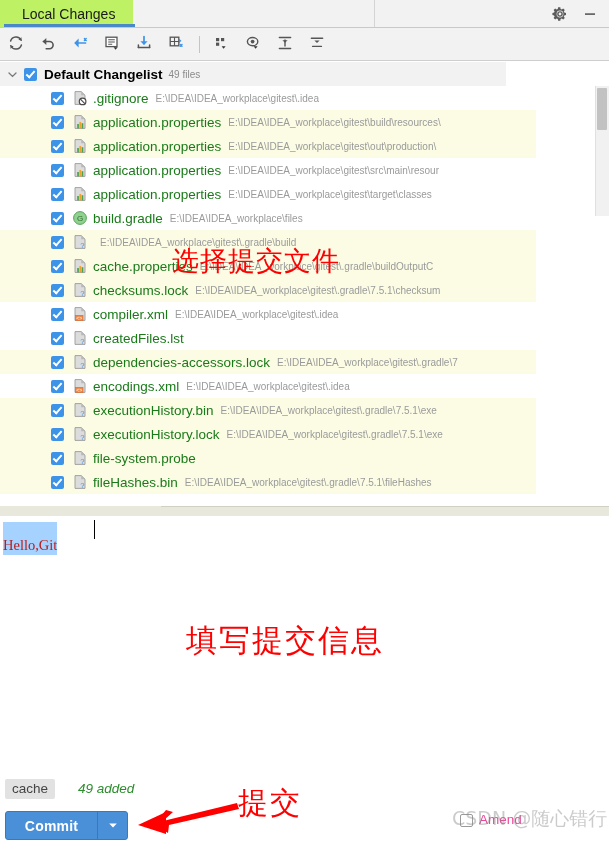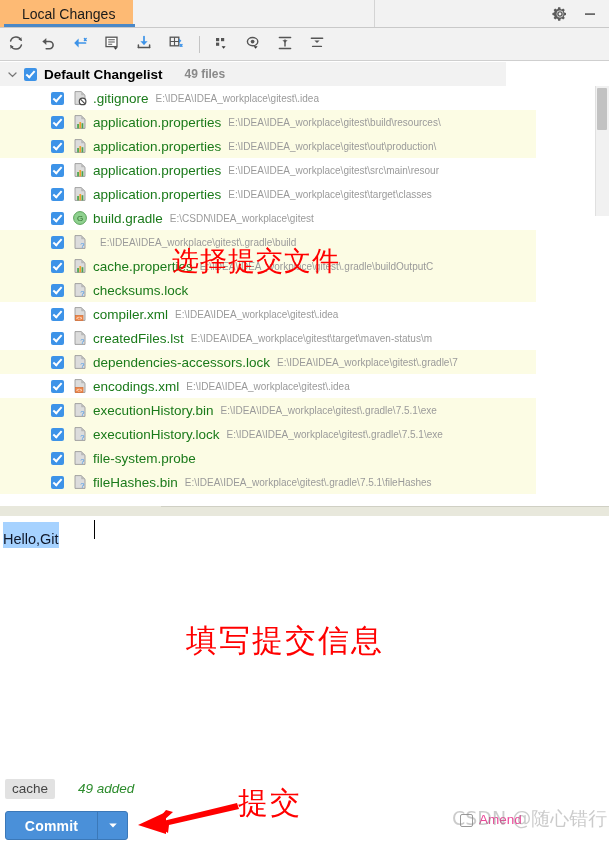--- a/index.html
+++ b/index.html
@@ -21,21 +21,21 @@
     background: #f2f2f2;
     border-bottom: 1px solid #c9c9c9;
     box-sizing: border-box;
   }
   .tab {
     position: absolute; left: 0; top: 0;
     height: 27px;
     padding: 0 18px 0 22px;
     display: flex; align-items: center;
     font-size: 14px; color: #1a1a1a;
-    background: #fdba74;
+    background: #bef264;
     box-sizing: border-box;
   }
   .tab-underline {
     position: absolute; left: 4px; top: 24px; width: 131px; height: 3px;
     background: #4a88c7;
   }
   .tab-sep {
     position: absolute; left: 374px; top: 0; width: 1px; height: 27px;
     background: #d4d4d4;
   }
@@ -78,21 +78,21 @@
   .chev {
     margin-left: 5px; margin-right: 5px;
     width: 14px; height: 14px;
     display: flex; align-items: center; justify-content: center;
   }
   .cl-title {
     font-size: 13.5px; font-weight: bold; color: #000;
     margin-left: 7px;
   }
   .cl-count {
-    font-size: 12px; color: #8a8a8a; margin-left: 22px; font-weight: bold;
+    font-size: 10px; color: #8a8a8a; margin-left: 6px;
   }
 
   
   .filelist {
     position: absolute; left: 0; top: 86px; width: 536px; height: 430px;
     overflow: hidden;
     background: #ffffff;
   }
   .file-row {
     position: relative;
@@ -162,25 +162,25 @@
     background: #e8e8dc;
   }
 
   
   .msgarea {
     position: absolute; left: 0; top: 516px; width: 609px; height: 244px;
     background: #ffffff;
   }
   .msgtext {
     position: absolute; left: 3px; top: 6px;
-    font-family: Liberation Sans, sans-serif;
+    font-family: Liberation Serif, serif;
     font-size: 14.5px;
-    color: #0f172a;
+    color: #b91c1c;
     background: #a6d2ff;
-    padding: 9px 0 1px 0;
+    padding: 15px 0 1px 0;
     white-space: pre;
   }
   .caret {
     position: absolute; left: 94px; top: 520px;
     width: 1px; height: 19px; background: #000;
   }
 
   
   .bottombar {
     position: absolute; left: 0; top: 760px; width: 609px; height: 86px;
@@ -491,21 +491,21 @@
       </div>
       <div class="file-row plain">
         <span class="cbox"></span>
         <span class="ficon">
           <svg width="16" height="16" viewBox="0 0 16 16">
             <circle cx="8" cy="8" r="6.4" fill="#8fd18f" stroke="#5aa35a" stroke-width="1"></circle>
             <text x="8" y="11.4" font-size="8" text-anchor="middle" fill="#2d6b2d" font-family="Liberation Sans,sans-serif">G</text>
           </svg>
         </span>
         <span class="fname">build.gradle</span>
-        <span class="fpath">E:\CSDN\IDEA_workplace\gitest</span>
+        <span class="fpath">E:\IDEA\IDEA_workplace\files</span>
       </div>
       <div class="file-row alt">
         <span class="cbox"></span>
         <span class="ficon">
           <svg width="16" height="16" viewBox="0 0 16 16">
             <path d="M3 1.6h6.2L13 5.2V14.4H3z" fill="#dcdcdc" stroke="#9a9a9a" stroke-width=".9"></path>
             <path d="M9.2 1.6v3.6H13z" fill="#b8b8b8"></path>
             <text x="10.3" y="14.2" font-size="7.6" text-anchor="middle" fill="#3d93e8" font-family="Liberation Sans,sans-serif">?</text>
           </svg>
         </span>
@@ -528,20 +528,21 @@
       <div class="file-row alt">
         <span class="cbox"></span>
         <span class="ficon">
           <svg width="16" height="16" viewBox="0 0 16 16">
             <path d="M3 1.6h6.2L13 5.2V14.4H3z" fill="#dcdcdc" stroke="#9a9a9a" stroke-width=".9"></path>
             <path d="M9.2 1.6v3.6H13z" fill="#b8b8b8"></path>
             <text x="10.3" y="14.2" font-size="7.6" text-anchor="middle" fill="#3d93e8" font-family="Liberation Sans,sans-serif">?</text>
           </svg>
         </span>
         <span class="fname">checksums.lock</span>
+        <span class="fpath">E:\IDEA\IDEA_workplace\gitest\.gradle\7.5.1\checksum</span>
       </div>
       <div class="file-row plain">
         <span class="cbox"></span>
         <span class="ficon">
           <svg width="16" height="16" viewBox="0 0 16 16">
             <path d="M3 1.6h6.2L13 5.2V14.4H3z" fill="#dcdcdc" stroke="#9a9a9a" stroke-width=".9"></path>
             <path d="M9.2 1.6v3.6H13z" fill="#b8b8b8"></path>
             <rect x="3.4" y="9.4" width="7.6" height="5.2" fill="#f0884a" stroke="#d4703a" stroke-width=".7"></rect>
             <text x="7.2" y="13.6" font-size="5.2" text-anchor="middle" fill="#fff" font-family="Liberation Sans,sans-serif">&lt;&gt;</text>
           </svg>
@@ -552,21 +553,20 @@
       <div class="file-row plain">
         <span class="cbox"></span>
         <span class="ficon">
           <svg width="16" height="16" viewBox="0 0 16 16">
             <path d="M3 1.6h6.2L13 5.2V14.4H3z" fill="#dcdcdc" stroke="#9a9a9a" stroke-width=".9"></path>
             <path d="M9.2 1.6v3.6H13z" fill="#b8b8b8"></path>
             <text x="10.3" y="14.2" font-size="7.6" text-anchor="middle" fill="#3d93e8" font-family="Liberation Sans,sans-serif">?</text>
           </svg>
         </span>
         <span class="fname">createdFiles.lst</span>
-        <span class="fpath">E:\IDEA\IDEA_workplace\gitest\target\maven-status\m</span>
       </div>
       <div class="file-row alt">
         <span class="cbox"></span>
         <span class="ficon">
           <svg width="16" height="16" viewBox="0 0 16 16">
             <path d="M3 1.6h6.2L13 5.2V14.4H3z" fill="#dcdcdc" stroke="#9a9a9a" stroke-width=".9"></path>
             <path d="M9.2 1.6v3.6H13z" fill="#b8b8b8"></path>
             <text x="10.3" y="14.2" font-size="7.6" text-anchor="middle" fill="#3d93e8" font-family="Liberation Sans,sans-serif">?</text>
           </svg>
         </span>

